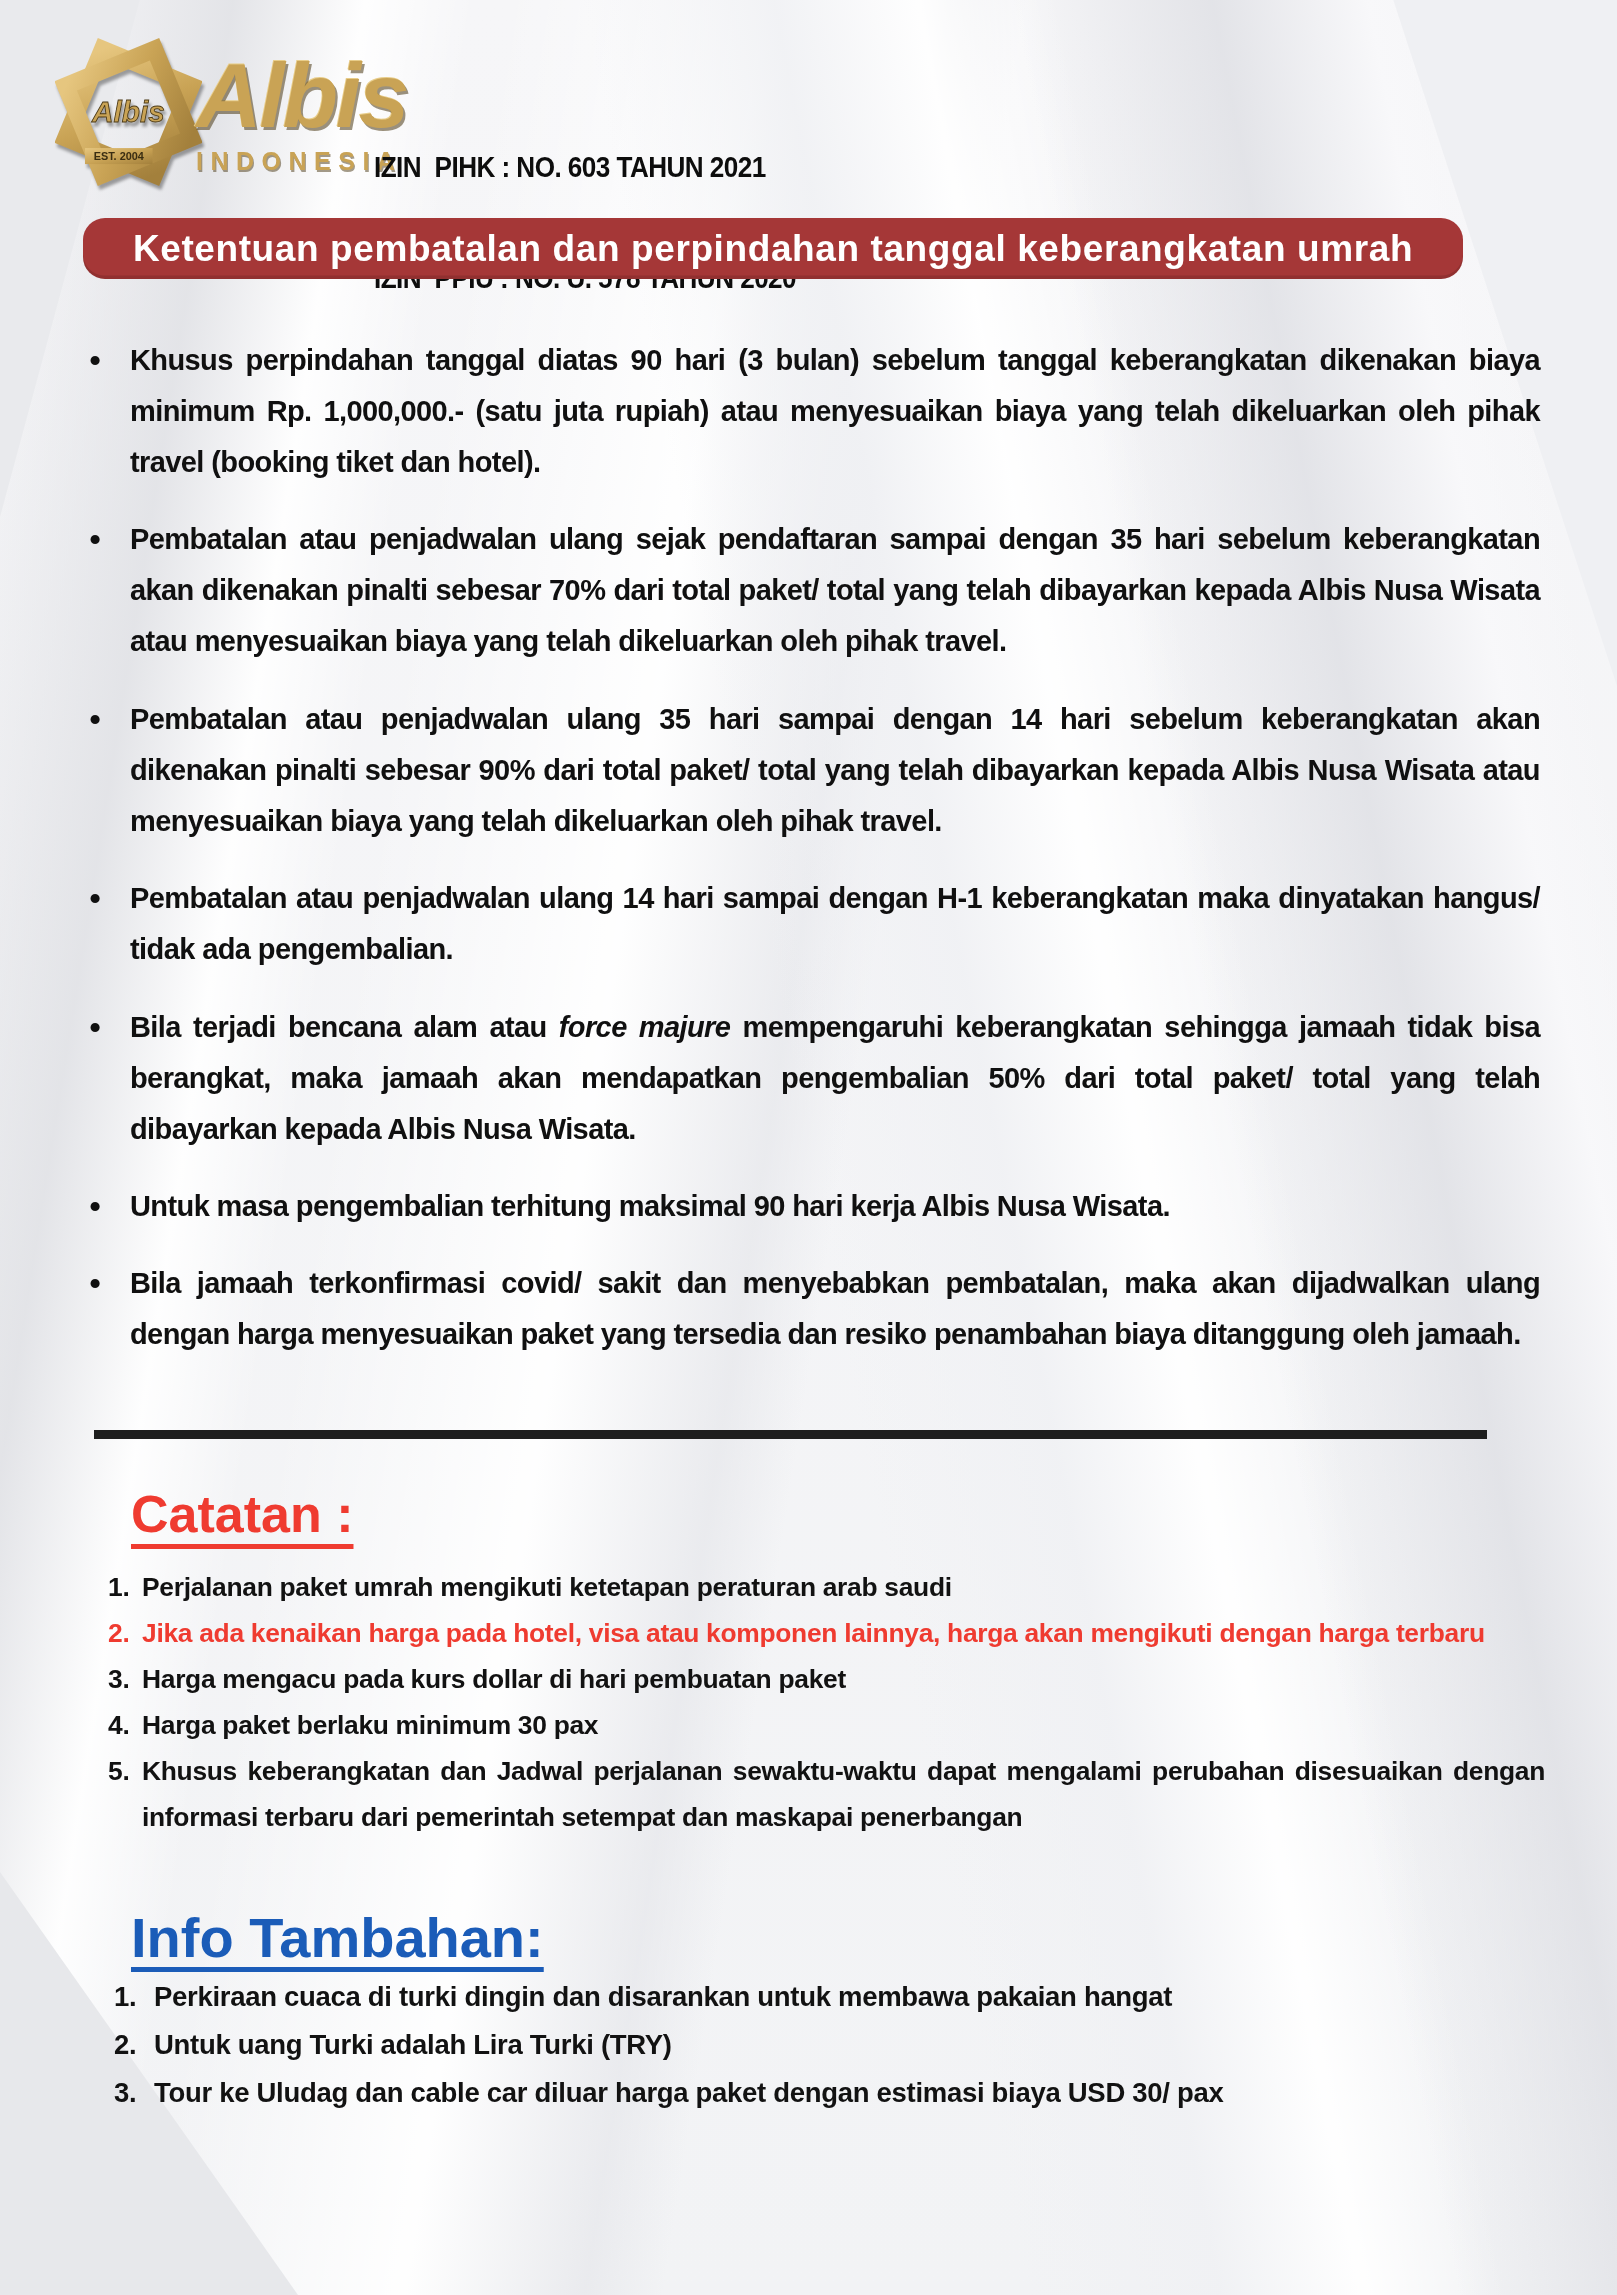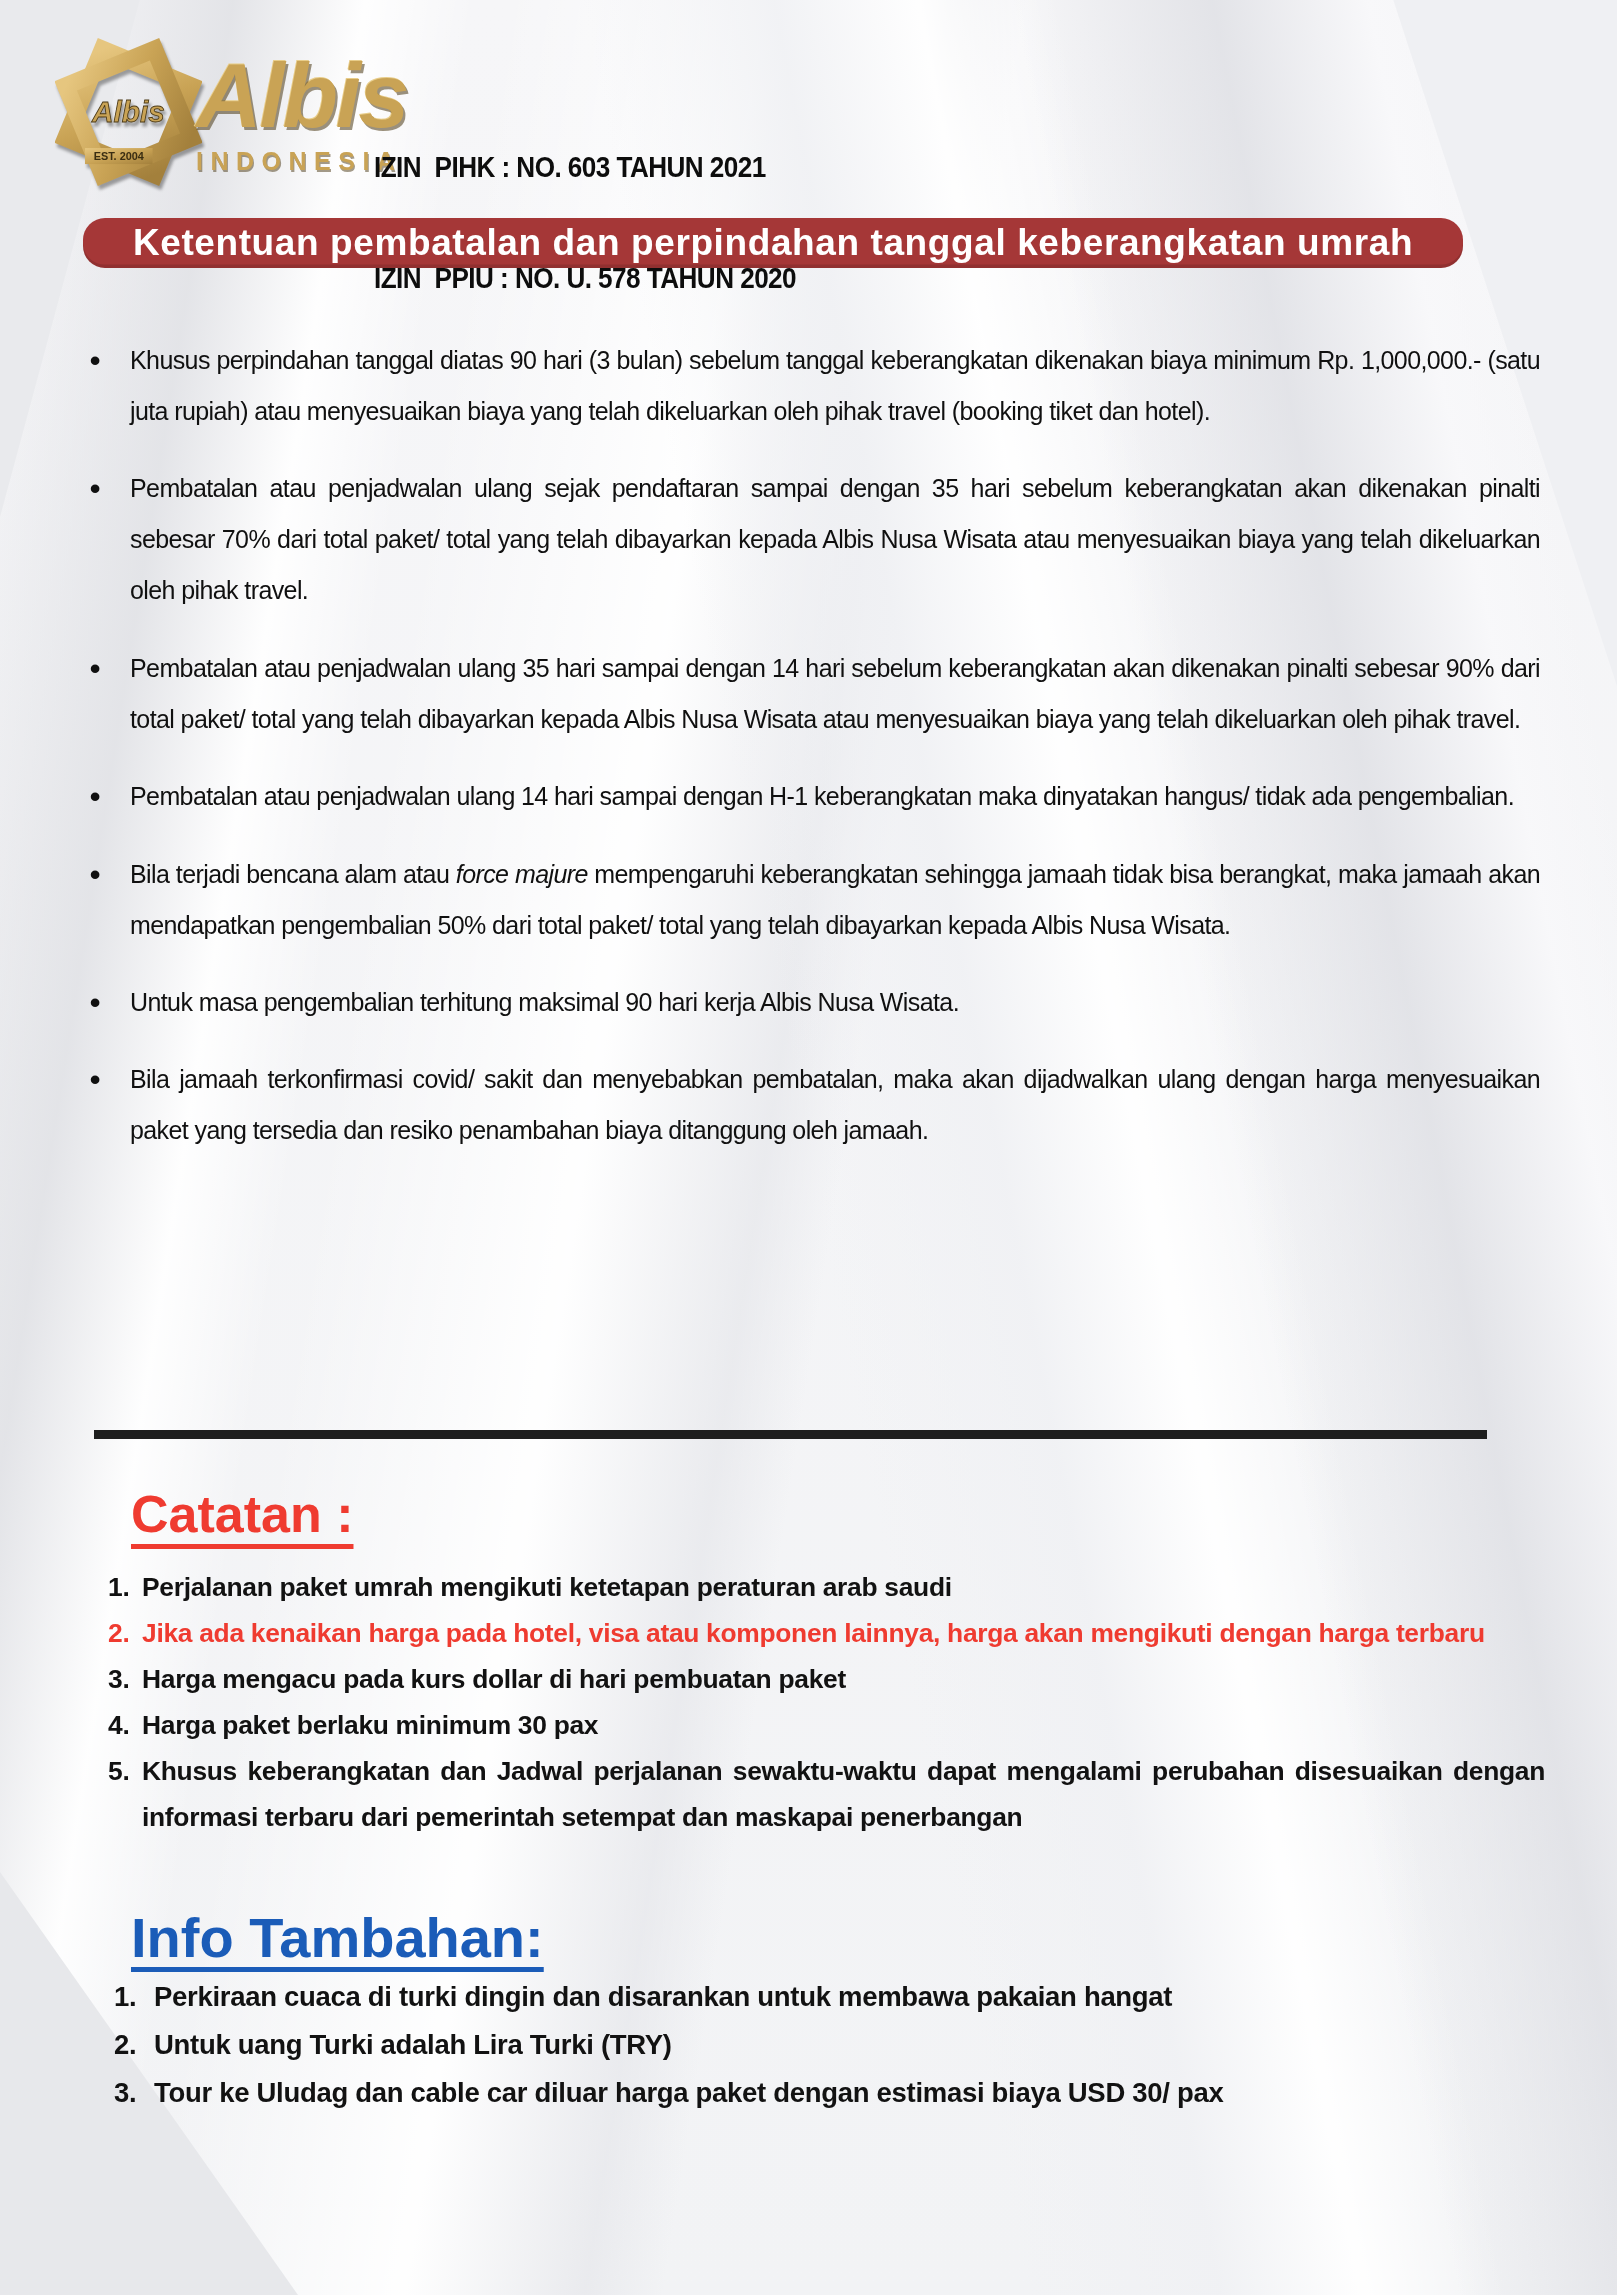--- a/index.html
+++ b/index.html
@@ -41,32 +41,32 @@
   .wordmark .country{
      margin-top:8px;font-size:25px;font-weight:700;letter-spacing:7.5px;
      color:#C9A355;text-shadow:1.1px 1.7px 0 rgba(74,56,20,.5);}
   .license{position:absolute;left:374px;top:75px;
      font-size:29px;font-weight:700;line-height:37px;color:#0D0D0D;
      letter-spacing:-0.6px;transform:scaleX(.9);transform-origin:left top;
      white-space:pre;}
 
   
   .banner{
-     position:absolute;left:83px;top:218px;width:1380px;height:50px;
+     position:absolute;left:83px;top:218px;width:1380px;height:61px;
      background:#A53737;border-radius:22px;
      box-shadow:inset 0 -3.4px 0 rgba(0,0,0,.12);
      display:flex;align-items:center;justify-content:center;}
   .banner .t{color:#FFFFFF;font-size:37px;font-weight:700;letter-spacing:0.6px;white-space:nowrap;}
 
   
   .policy{position:absolute;left:86px;top:335px;width:1454px;
           list-style:none;margin:0;padding:0;}
   .policy li{
      position:relative;padding-left:44px;margin:0 0 26.4px 0;
-     font-size:25px;font-weight:400;line-height:51px;
+     font-size:29px;font-weight:700;line-height:51px;
      letter-spacing:-0.6px;text-align:justify;}
   .policy li::before{
      content:"\2022";position:absolute;left:3.4px;top:0;
      font-size:32px;line-height:51px;}
   .policy .it{font-style:italic;}
 
   
   .divider{position:absolute;left:94px;top:1430px;width:1393px;height:8.6px;background:#1E1E1E;}
 
   

